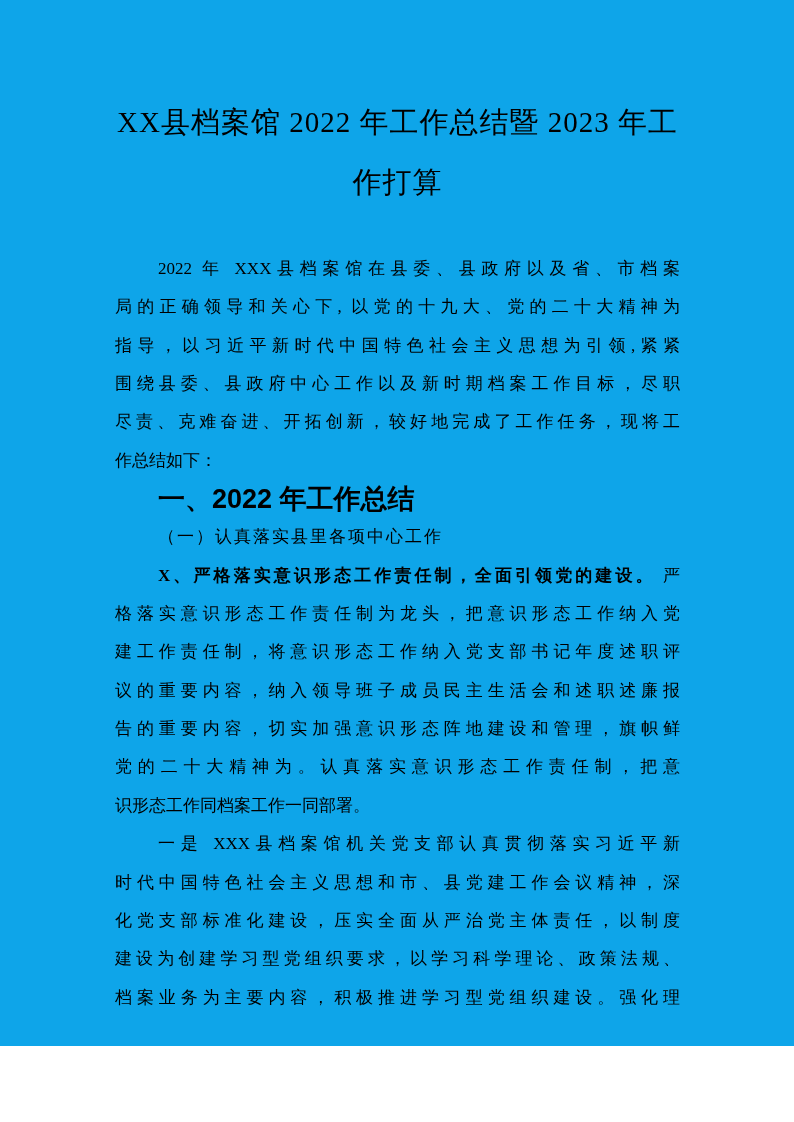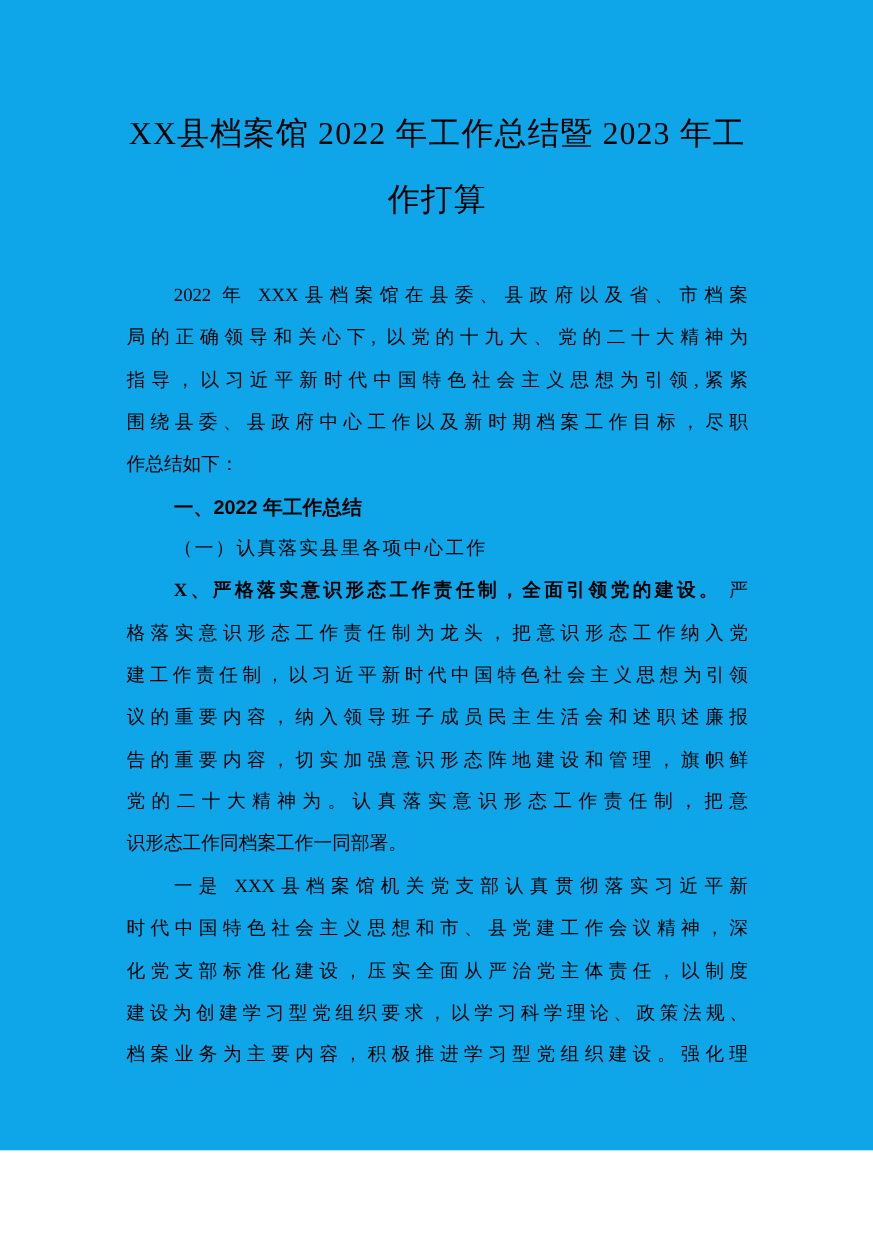--- a/index.html
+++ b/index.html
@@ -46,21 +46,21 @@
   }
   .line.indent {
     text-indent: 43px;
   }
   .line.last {
     text-align-last: left;
   }
   .para.h1 .line {
     font-family: "Liberation Sans", "DejaVu Sans", sans-serif;
     font-weight: bold;
-    font-size: 18px;
+    font-size: 27px;
   }
   .para.h2 .line {
     
     font-weight: normal;
     letter-spacing: 2px;
   }
   .para.lead .line .bold,
   .bold {
     font-weight: bold;
     margin-top: 47px;
@@ -74,32 +74,33 @@
     <div class="doc-title">
       <div class="t-line">XX县档案馆 2022 年工作总结暨 2023 年工</div>
       <div class="t-line">作打算</div>
     </div>
     <div>
         <div class="para body">
           <div class="line indent"><span>2022 年 XXX县档案馆在县委、县政府以及省、市档案</span></div>
           <div class="line"><span>局的正确领导和关心下, 以党的十九大、党的二十大精神为</span></div>
           <div class="line"><span>指导，以习近平新时代中国特色社会主义思想为引领,紧紧</span></div>
           <div class="line"><span>围绕县委、县政府中心工作以及新时期档案工作目标，尽职</span></div>
+          <div class="line"><span>尽责、克难奋进、开拓创新，较好地完成了工作任务，现将工</span></div>
           <div class="line last"><span>作总结如下：</span></div>
         </div>
         <div class="para h1">
           <div class="line indent last"><span>一、2022 年工作总结</span></div>
         </div>
         <div class="para h2">
           <div class="line indent last"><span>（一）认真落实县里各项中心工作</span></div>
         </div>
         <div class="para lead">
           <div class="line indent"><span class="bold">X、严格落实意识形态工作责任制，全面引领党的建设。</span><span> 严</span></div>
           <div class="line"><span>格落实意识形态工作责任制为龙头，把意识形态工作纳入党</span></div>
-          <div class="line"><span>建工作责任制，以习近平新时代中国特色社会主义思想为引领</span></div>
+          <div class="line"><span>建工作责任制，将意识形态工作纳入党支部书记年度述职评</span></div>
           <div class="line"><span>议的重要内容，纳入领导班子成员民主生活会和述职述廉报</span></div>
           <div class="line"><span>告的重要内容，切实加强意识形态阵地建设和管理，旗帜鲜</span></div>
           <div class="line"><span>党的二十大精神为。认真落实意识形态工作责任制，把意</span></div>
           <div class="line last"><span>识形态工作同档案工作一同部署。</span></div>
         </div>
         <div class="para body">
           <div class="line indent"><span>一是 XXX县档案馆机关党支部认真贯彻落实习近平新</span></div>
           <div class="line"><span>时代中国特色社会主义思想和市、县党建工作会议精神，深</span></div>
           <div class="line"><span>化党支部标准化建设，压实全面从严治党主体责任，以制度</span></div>
           <div class="line"><span>建设为创建学习型党组织要求，以学习科学理论、政策法规、</span></div>

